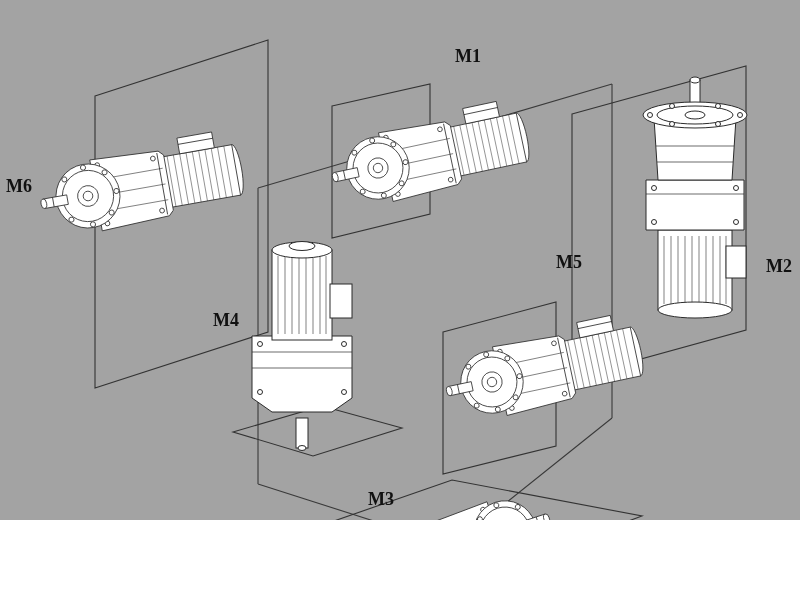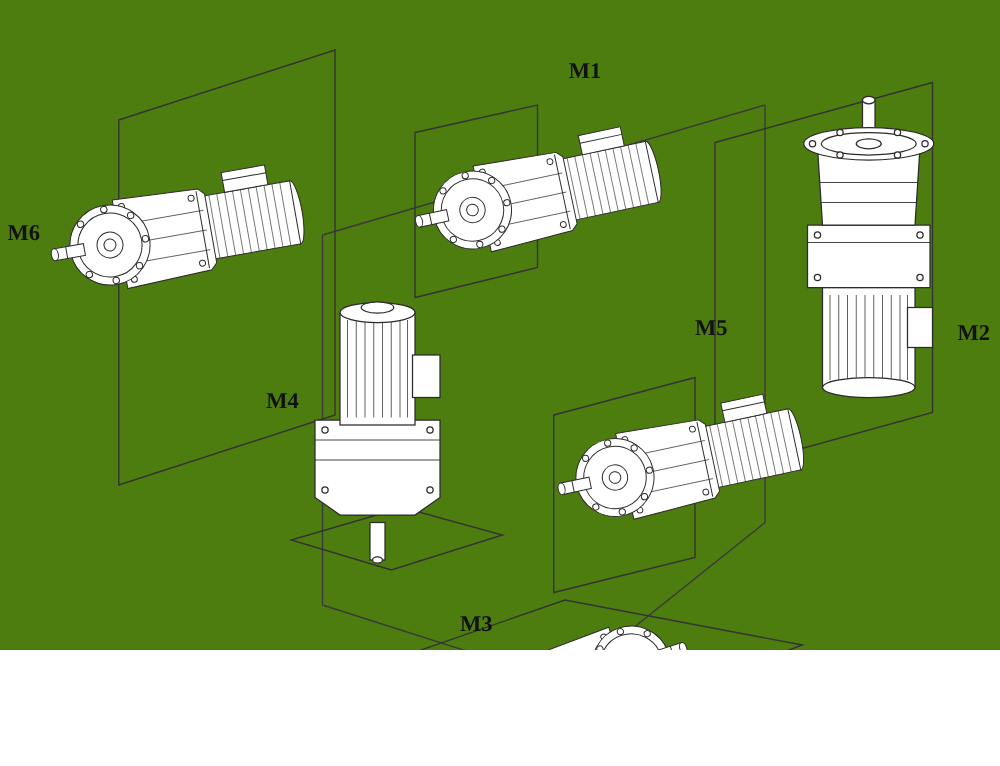--- a/index.html
+++ b/index.html
@@ -5,21 +5,21 @@
   html, body {
     margin: 0;
     padding: 0;
     background: #ffffff;
     font-family: "Liberation Serif", serif;
   }
   .stage {
     position: relative;
     width: 800px;
     height: 520px;
-    background: #4d7c0f;
+    background: #a3a3a3;
     overflow: hidden;
   }
   svg { display: block; }
   .lbl {
     font-family: "Liberation Serif", serif;
     font-weight: bold;
     font-size: 18px;
     fill: #111;
   }
   .wire   { stroke: #3a3a3a; stroke-width: 1.1; fill: none; }

